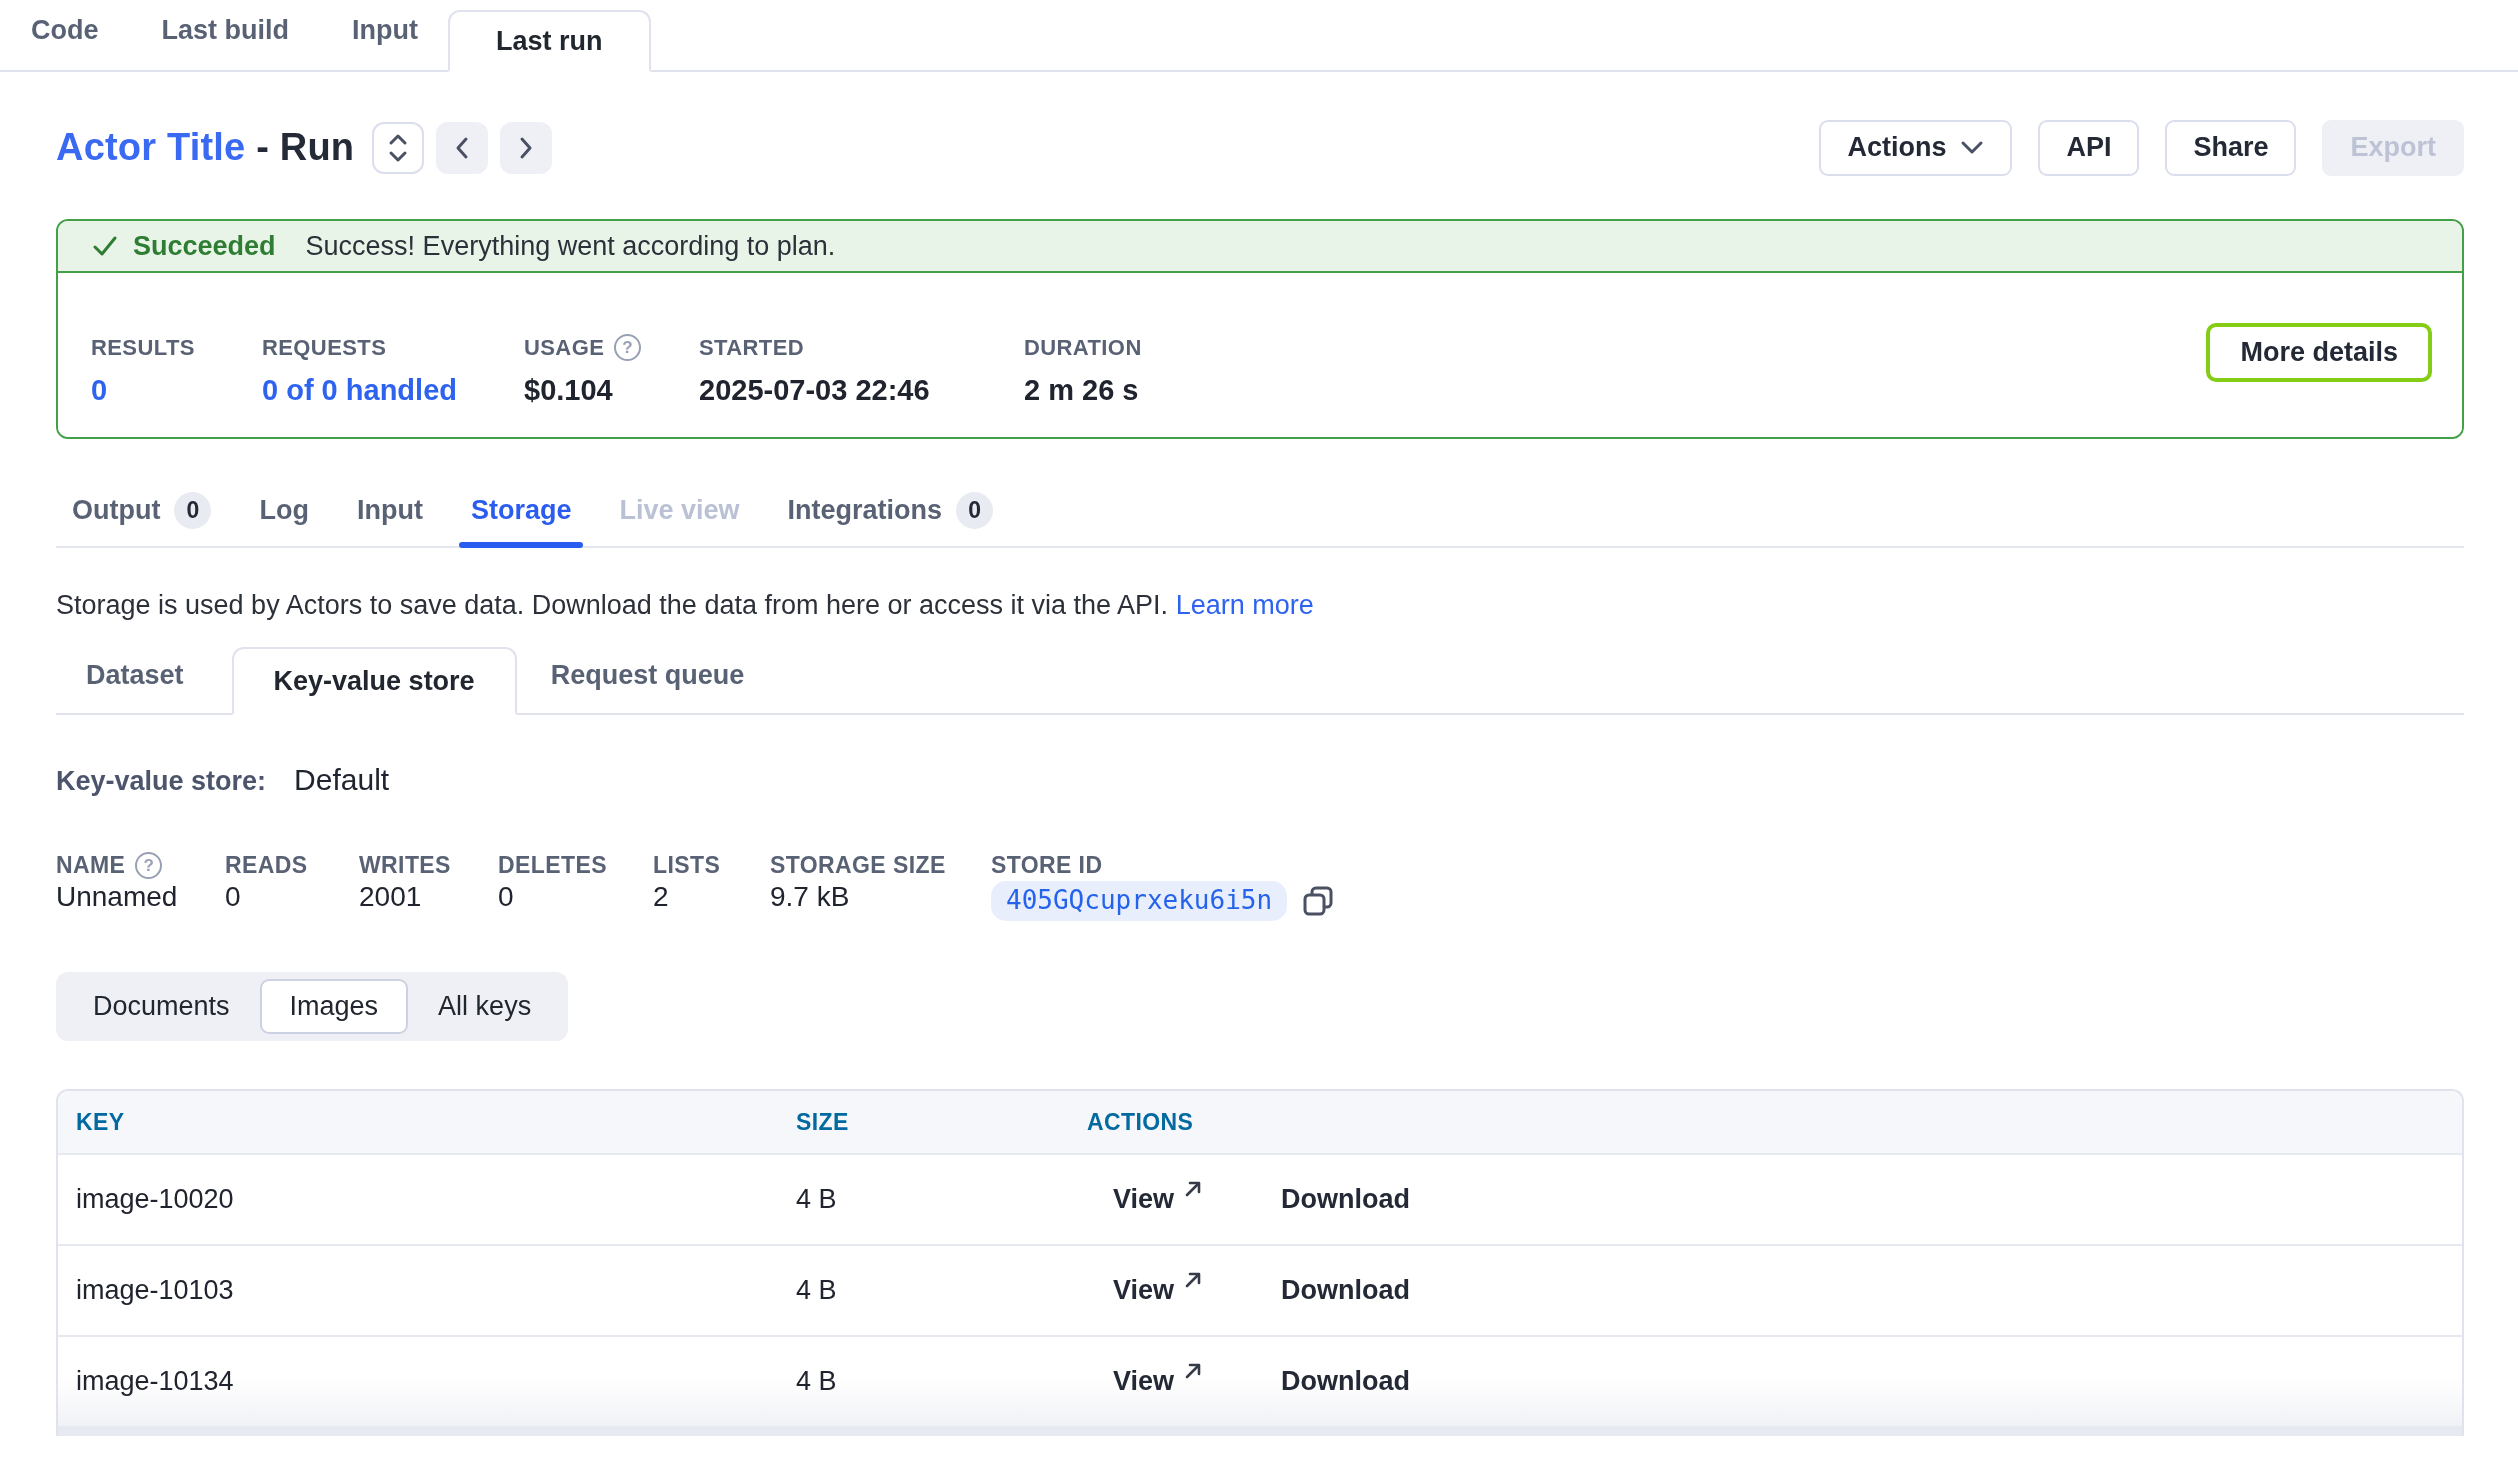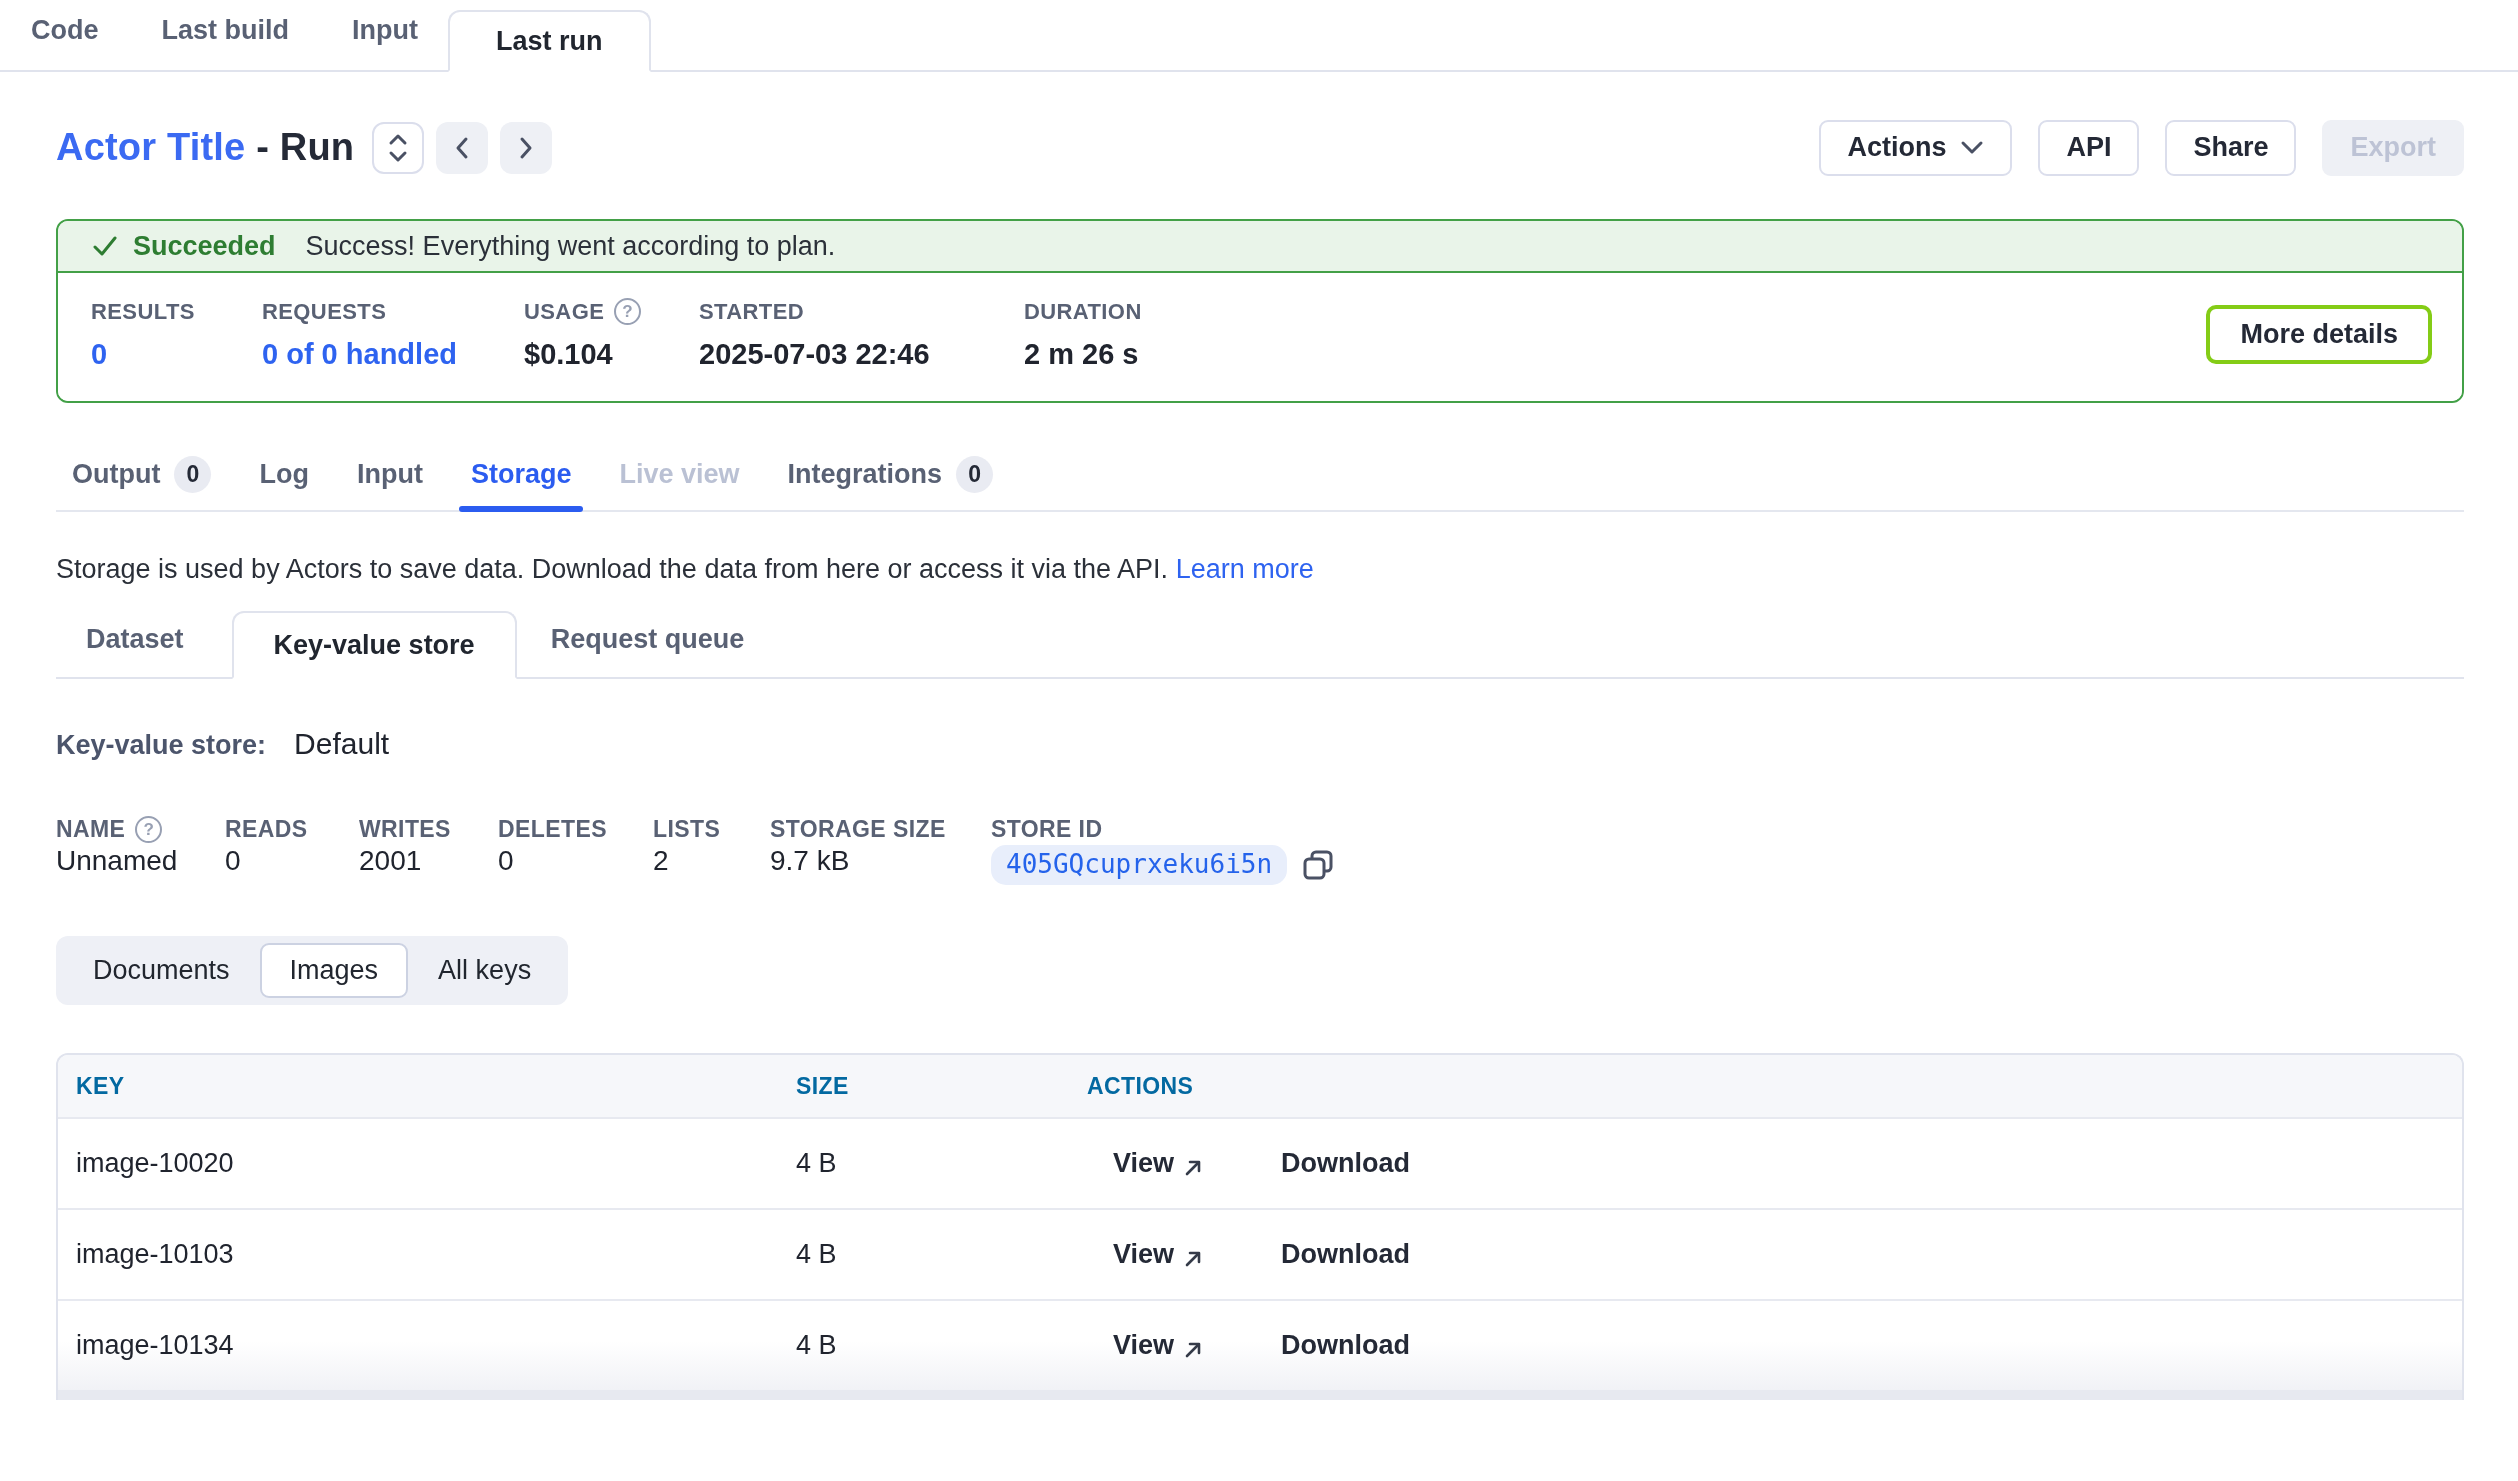--- a/index.html
+++ b/index.html
@@ -29,21 +29,21 @@
   .btn { height:56px; display:inline-flex; align-items:center; gap:14px; padding:0 26px; background:#fff; border:2px solid #dbdeec; border-radius:9px; font-size:27px; font-weight:600; color:#242936; cursor:pointer; }
   .btn.disabled { background:#eef0f5; border-color:#eef0f5; color:#bdc3d5; cursor:default; }
 
   
   .status-card { margin-top:42px; border:2px solid #43a047; border-radius:12px; overflow:hidden; }
   .status-banner { display:flex; align-items:center; background:#e9f4e9; border-bottom:2px solid #43a047; height:52px; padding-left:33px; }
   .check { color:#2e7d32; margin-right:14px; display:flex; }
   .status-word { font-size:27px; font-weight:600; color:#2e7d32; }
   .status-msg { font-size:27px; color:#2b3039; margin-left:30px; }
   .status-stats { display:flex; align-items:center; padding:25px 30px 30px 33px; background:#fff; }
-  .stat { display:flex; flex-direction:column; }
+  .stat { display:flex; flex-direction:column;margin-top:36px; }
   .stat .lab { font-size:22px; font-weight:700; color:#596174; letter-spacing:0.4px; display:flex; align-items:center; gap:10px; }
   .stat .val { font-size:29px; font-weight:600; color:#20242e; margin-top:13px; white-space:nowrap; }
   .stat .val.blue { color:#2e63f0; }
   .stat.c1 { min-width:171px; } .stat.c2 { min-width:262px; } .stat.c3 { min-width:175px; } .stat.c4 { min-width:325px; }
   .more-btn { margin-left:auto; height:59px; display:inline-flex; align-items:center; padding:0 30px; border:4px solid #84cc16; border-radius:10px; background:#fff; font-size:27px; font-weight:700; color:#242936; cursor:pointer; }
   .help-circle { width:27px; height:27px; border:2px solid #98a0b3; border-radius:50%; display:inline-flex; align-items:center; justify-content:center; font-size:17px; font-weight:700; color:#98a0b3; }
 
   
   .run-tabs { display:flex; align-items:stretch; height:73px; margin-top:36px; border-bottom:2px solid #e4e7ef; padding-left:16px; gap:48px; }
   .run-tab { display:flex; align-items:center; gap:14px; font-size:27px; font-weight:600; color:#596174; position:relative; cursor:pointer; }
@@ -86,21 +86,21 @@
 
   
   .kv-table { margin-top:48px; border:2px solid #e0e3ed; border-radius:12px 12px 0 0; border-bottom:none; overflow:hidden; }
   .t-head { display:grid; grid-template-columns:738px 291px 1fr; align-items:center; height:62px; background:#f6f7fa; }
   .t-head .th { font-size:23px; font-weight:700; color:#0369a1; letter-spacing:0.4px; }
   .th.key, .td.key { padding-left:18px; }
   .t-row { display:grid; grid-template-columns:738px 291px 1fr; align-items:center; height:91px; border-top:2px solid #e7e9f0; background:#fff; }
   .t-row.fading { background:linear-gradient(to bottom,#ffffff 45%,#f1f2f6 100%); }
   .td { font-size:27px; color:#20242e; }
   .td.actions { display:flex; align-items:center; }
-  .action-view { display:inline-flex; align-items:flex-end; margin-left:26px; font-size:27px; font-weight:600; color:#242936; cursor:pointer; }
+  .action-view { display:inline-flex; align-items:flex-start; margin-left:26px; font-size:27px; font-weight:600; color:#242936; cursor:pointer; }
   .action-view .ext { margin-left:8px; margin-top:-6px; color:#353b49; display:flex; }
   .action-download { margin-left:77px; font-size:27px; font-weight:600; color:#242936; cursor:pointer; }
   .t-strip { height:10px; background:#e7e9f0; }
 
   svg { display:block; }
 </style>
 </head>
 <body>
 
 <div class="page">

